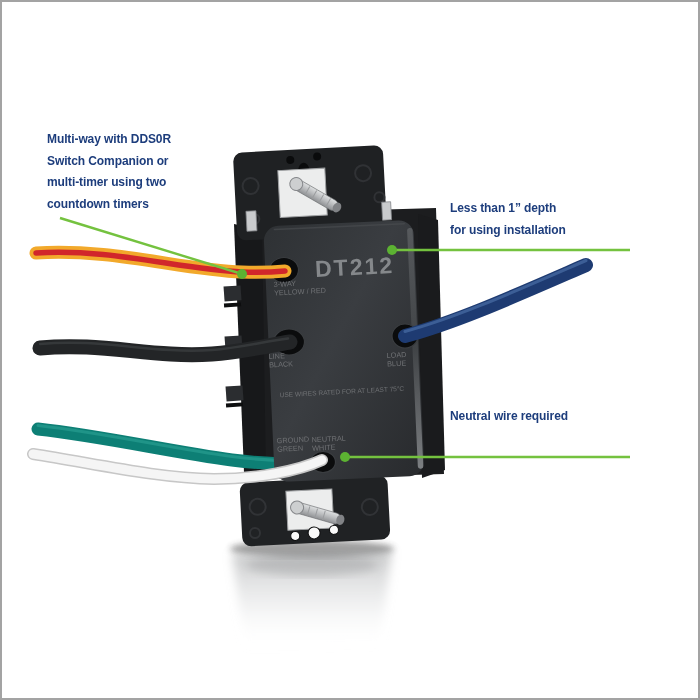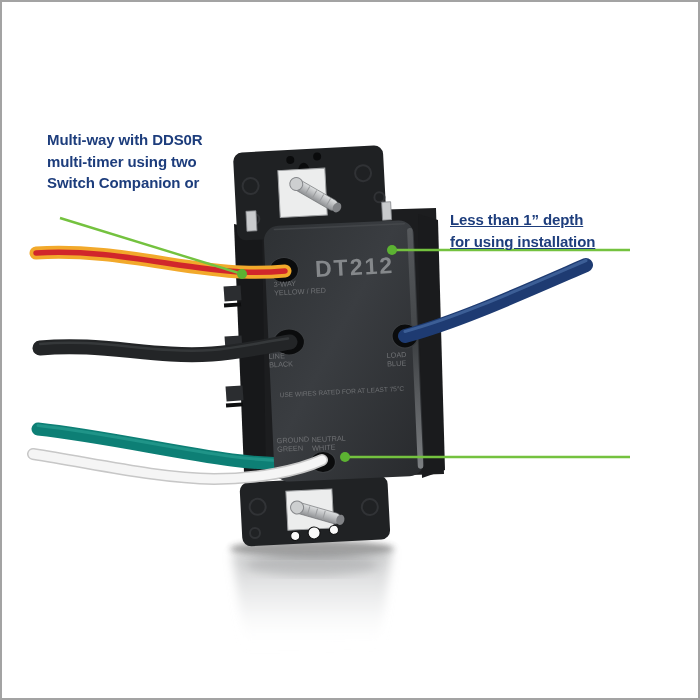--- a/index.html
+++ b/index.html
@@ -4,24 +4,24 @@
 <style>
   html,body{margin:0;padding:0;background:#e8e8e8;}
   .stage{
     position:relative;width:700px;height:700px;background:#ffffff;
     border:2px solid #a3a3a3;box-sizing:border-box;overflow:hidden;
     font-family:"Liberation Sans",sans-serif;
   }
   .scene-svg{position:absolute;left:0;top:0;}
   .callout{
     position:absolute;color:#1d3d7c;font-weight:600;
-    font-size:15px;line-height:21.5px;letter-spacing:-0.1px;white-space:nowrap;
+    font-size:12px;line-height:21.5px;letter-spacing:-0.1px;white-space:nowrap;
   }
   #callout-multiway{left:45px;top:127px;}
-  #callout-depth{left:448px;top:207px;text-decoration:underline;}
+  #callout-depth{left:448px;top:196px;}
   #callout-neutral{left:448px;top:404px;}
   .svg-label{font-family:"Liberation Sans",sans-serif;}
 </style>
 </head>
 <body>
 
 <div class="stage">
 
   <svg class="scene-svg" width="700" height="700" viewBox="0 0 700 700">
     <defs>
@@ -187,25 +187,27 @@
       <circle cx="240" cy="272" r="5" fill="#5cb232"></circle>
       <line x1="390" y1="248" x2="628" y2="248" stroke="#74c23f" stroke-width="2.4"></line>
       <circle cx="390" cy="248" r="5" fill="#5cb232"></circle>
       <line x1="343" y1="455" x2="628" y2="455" stroke="#74c23f" stroke-width="2.4"></line>
       <circle cx="343" cy="455" r="5" fill="#5cb232"></circle>
     </g>
   </svg>
 
   <div class="callout" id="callout-multiway">
     <div>Multi-way with DDS0R</div>
+    <div>Switch Companion or</div>
     <div>multi-timer using two</div>
-    <div>Switch Companion or</div>
+    <div>countdown timers</div>
   </div>
 
   <div class="callout" id="callout-depth">
     <div>Less than 1” depth</div>
     <div>for using installation</div>
   </div>
 
   <div class="callout" id="callout-neutral">
+    <div>Neutral wire required</div>
   </div>
 
 </div>
 
 </body></html>

